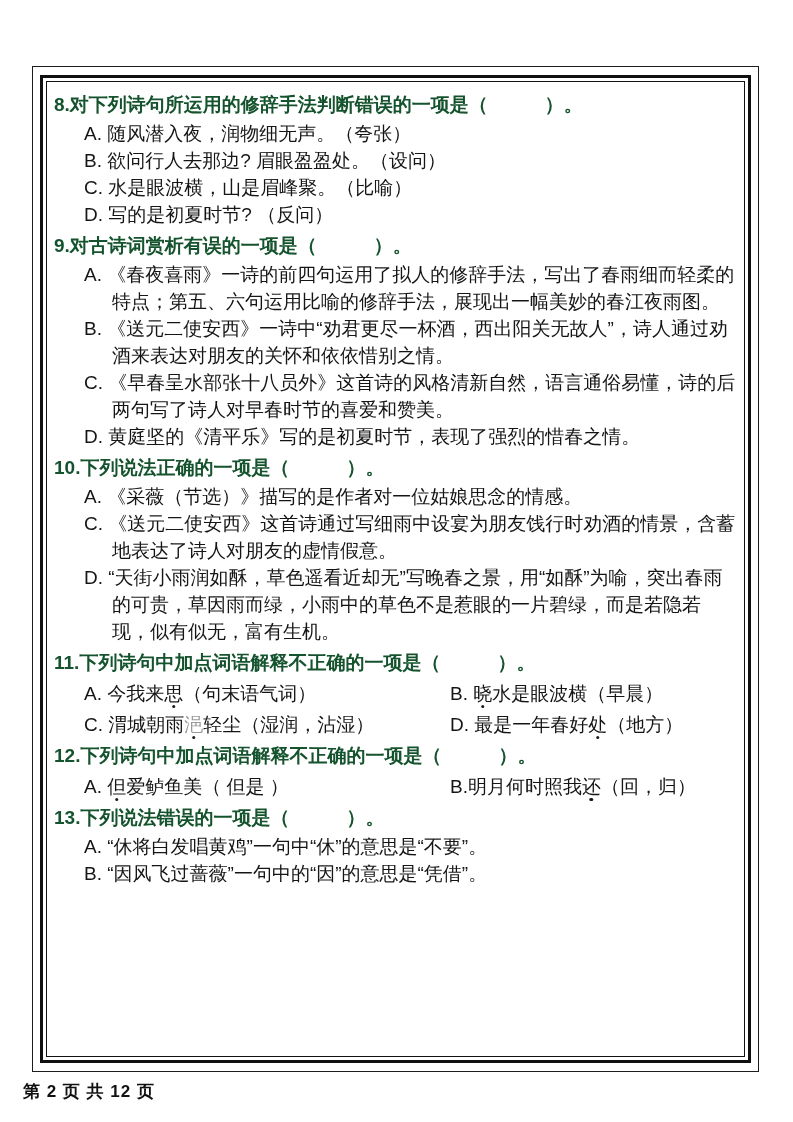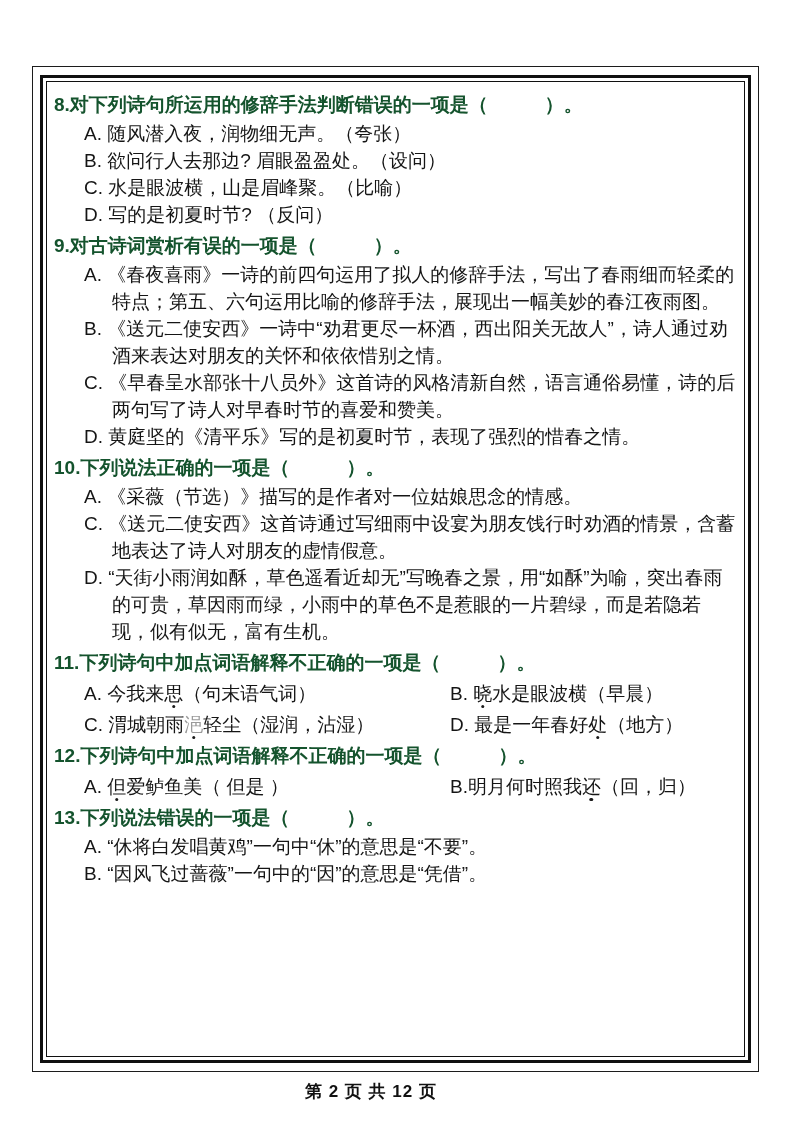--- a/index.html
+++ b/index.html
@@ -60,21 +60,21 @@
     bottom:-4px;
     width:3.5px;height:3.5px;
     border-radius:50%;
     background:#1a1a1a;
   }
   .gray{ color:#9a9a9a; }
   .footer{
     position:absolute;
     top:1060px;
     left:0;right:74px;
-    text-align:center;
+    text-align:left;
     font-weight:700;
     font-size:17px;
     letter-spacing:1px;
     color:#111;
     white-space:pre;
   }
 </style>
 </head>
 <body>
 

